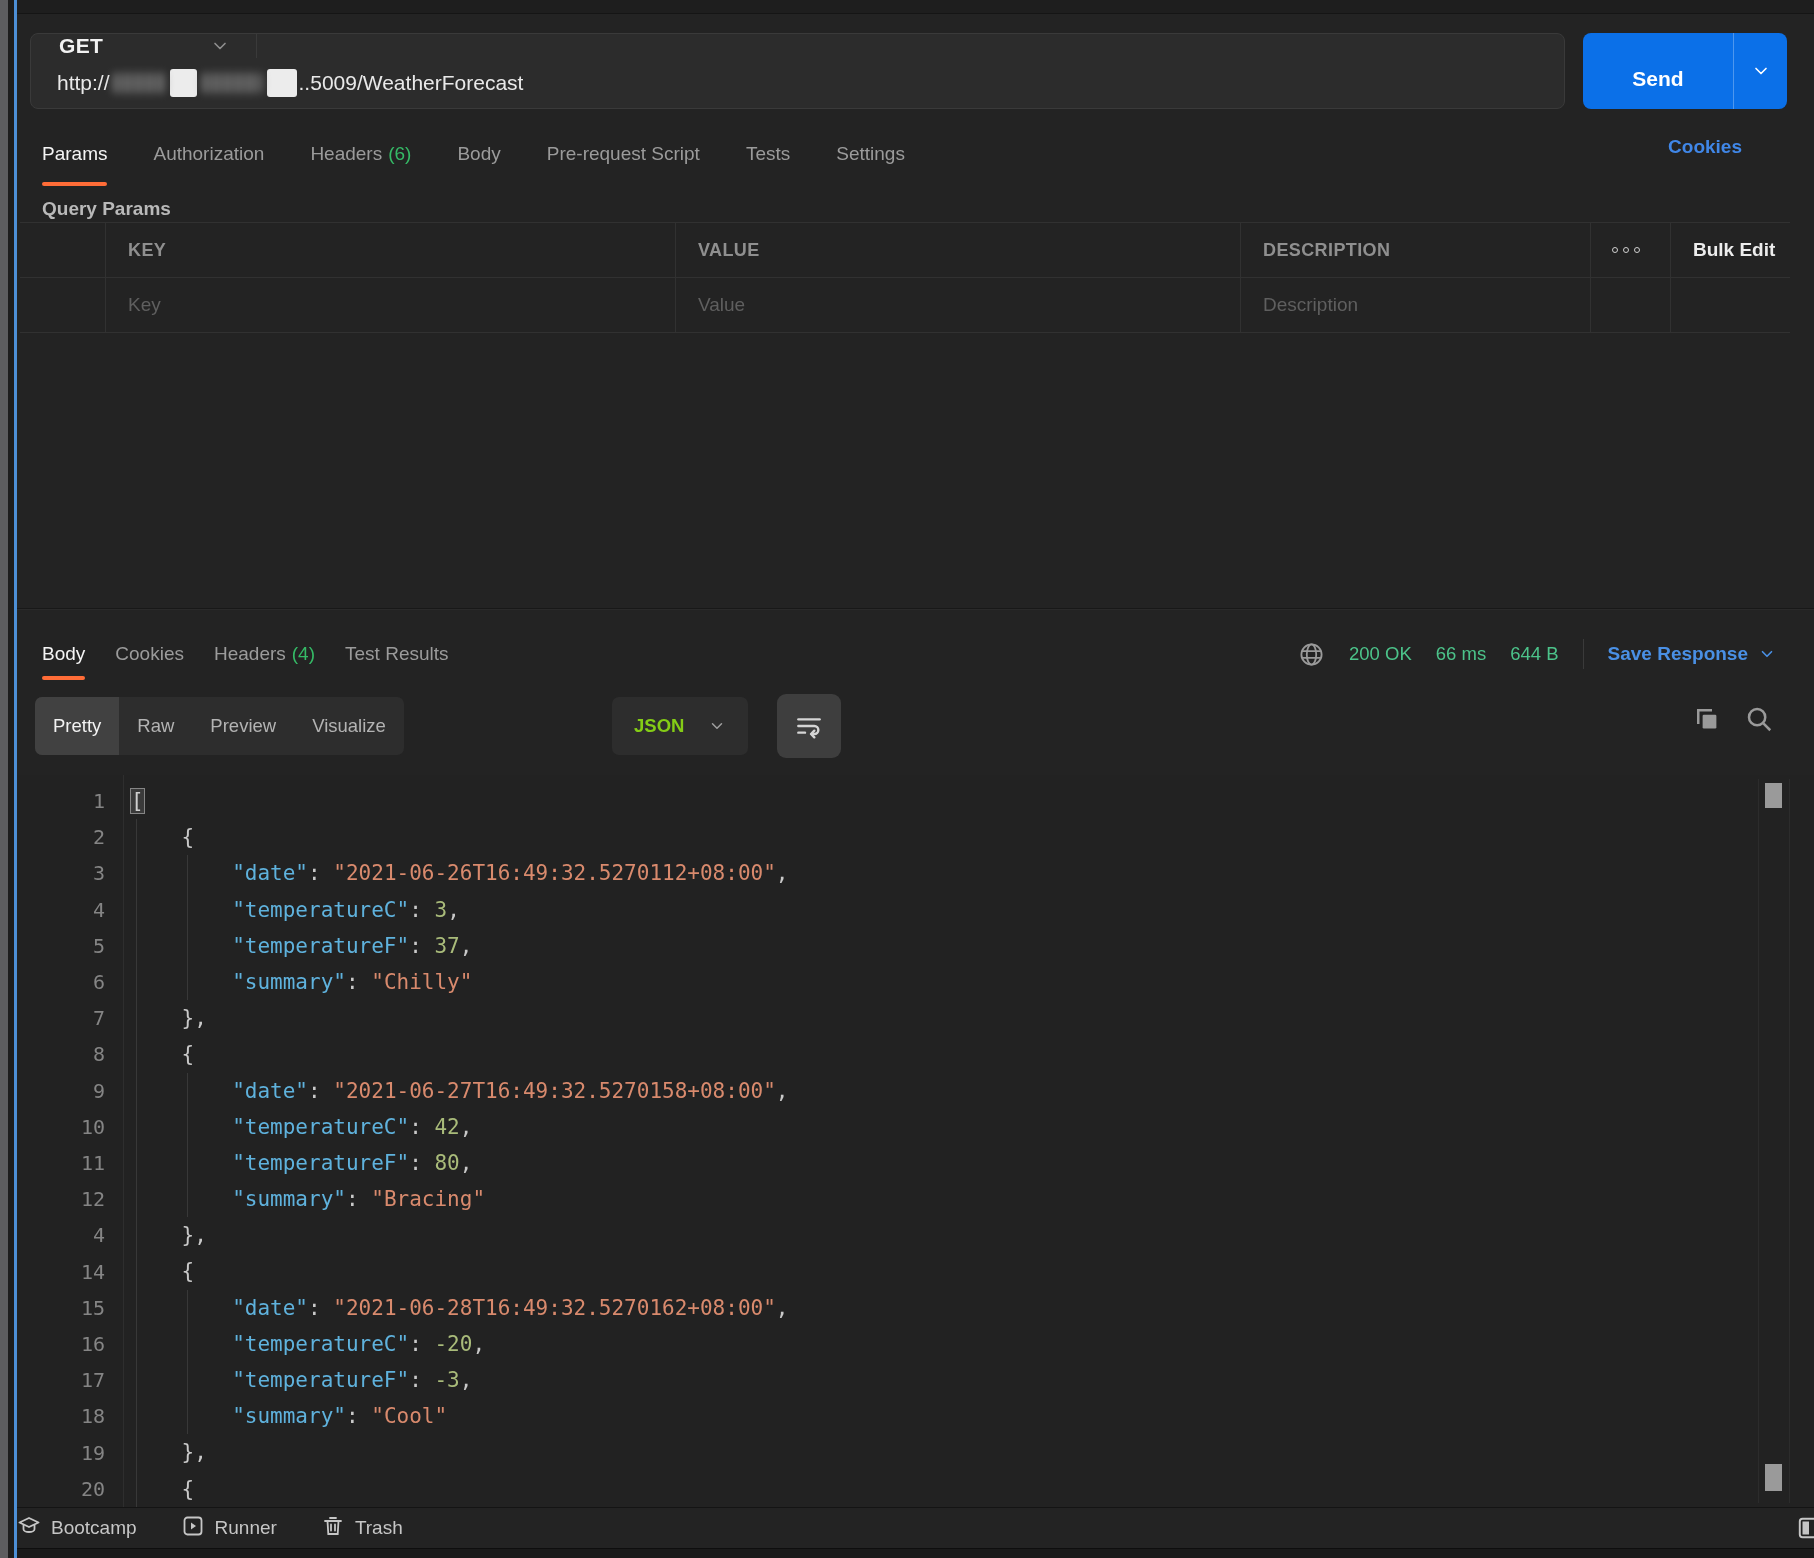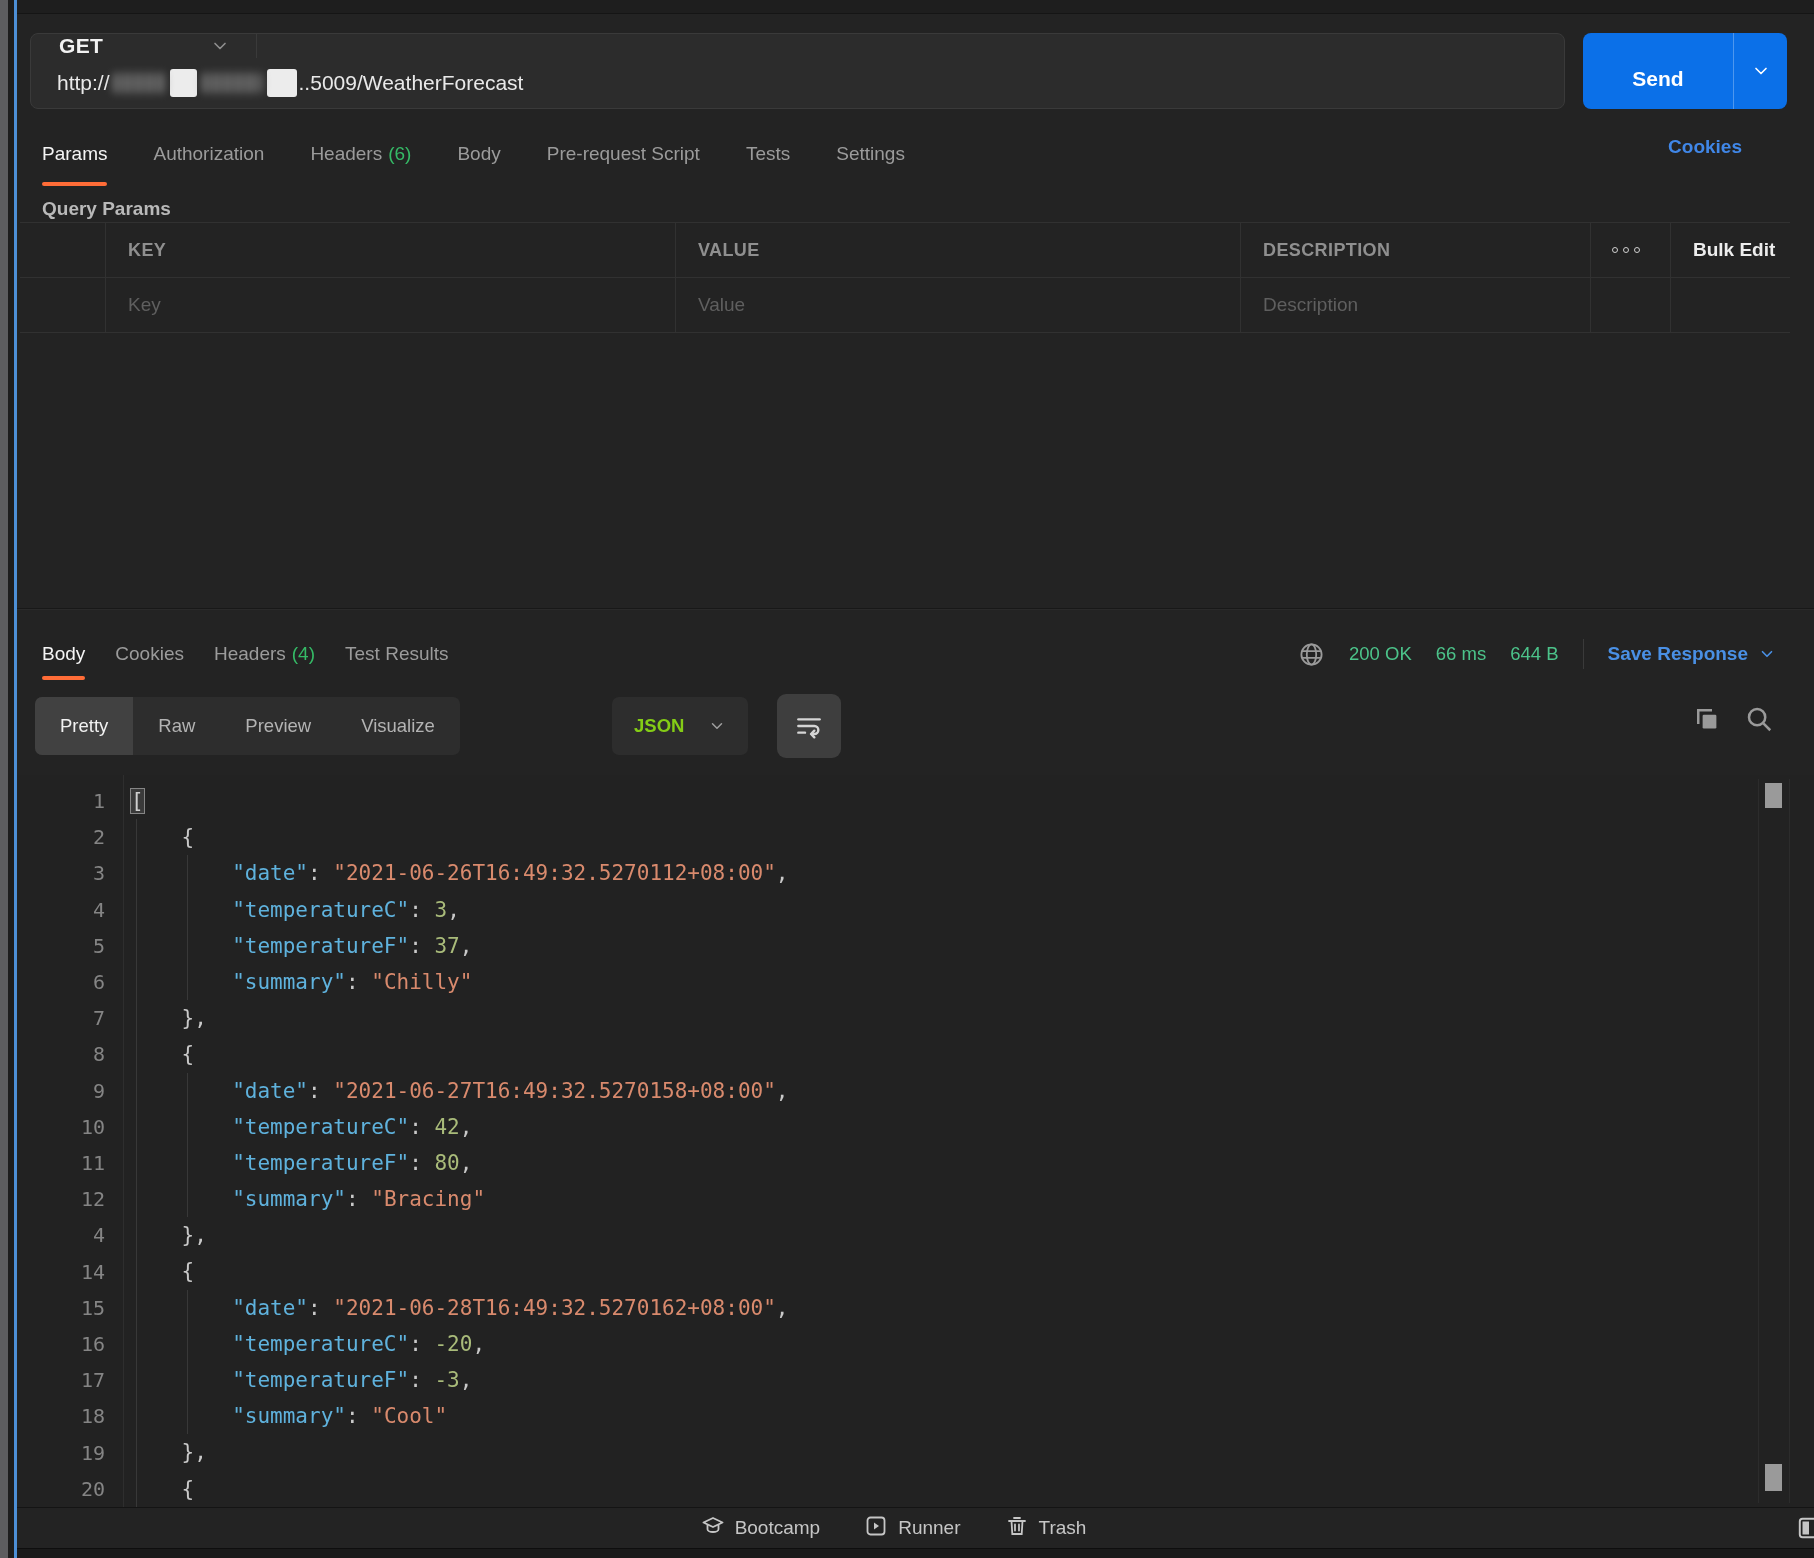--- a/index.html
+++ b/index.html
@@ -68,21 +68,21 @@
   .resp-tabs { position:absolute; left:42px; top:628px; height:52px; display:flex; gap:30px; }
   .rstatus { position:absolute; right:38px; top:628px; height:52px; display:flex; align-items:center; gap:24px; }
   .rstatus .stat { color:#4cc38a; font-size:18.5px; }
   .vdiv { width:1px; height:30px; background:#3a3a3a; }
   .save-resp { display:flex; align-items:center; gap:10px; color:#4a90e5; font-size:19px; font-weight:700; cursor:pointer; }
   .globe { color:#9a9a9a; display:inline-flex; }
 
   
   .seg-group { position:absolute; left:35px; top:697px; height:58px; background:#2d2d2d;
     border-radius:7px; display:flex; overflow:hidden; }
-  .seg { display:flex; align-items:center; padding:0 25px; font-size:18.5px; color:#b3b3b3; cursor:pointer; }
+  .seg { display:flex; align-items:center; padding:0 18px; font-size:18.5px; color:#b3b3b3; cursor:pointer; }
   .seg.active { background:#414141; color:#f2f2f2; }
   .json-btn { position:absolute; left:612px; top:697px; height:58px; background:#2d2d2d;
     border-radius:7px; display:flex; align-items:center; gap:24px; padding:0 22px;
     font-size:18.5px; font-weight:700; color:#84cc16; cursor:pointer; }
   .wrap-btn { position:absolute; left:777px; top:694px; width:64px; height:64px; background:#3e3e3e;
     border-radius:9px; display:flex; align-items:center; justify-content:center; color:#d5d5d5; cursor:pointer; }
   .mini-icons { position:absolute; right:40px; top:704px; display:flex; gap:22px; color:#9a9a9a; }
   .mini-icons > span { display:inline-flex; cursor:pointer; }
 
   
@@ -100,21 +100,21 @@
   .tk-n { color:#a9bb7a; }
   .tk-p { color:#c9c9c9; }
   .tk-b { color:#cfcfcf; background:#3a3a3a; outline:1px solid #858585; }
   .sb-track { position:absolute; right:24px; top:4px; bottom:4px; width:32px;
     border-left:1px solid #2c2c2c; border-right:1px solid #2c2c2c; }
   .sb-thumb-top { position:absolute; right:32px; top:8px; width:17px; height:25px; background:#9a9a9a; cursor:pointer; }
   .sb-thumb-bot { position:absolute; right:32px; bottom:16px; width:17px; height:27px; background:#9a9a9a; cursor:pointer; }
 
   
   .footer { position:absolute; left:17px; right:0; top:1507px; height:41px; background:#232323;
-    border-top:1px solid #141414; display:flex; align-items:center; justify-content:center;
+    border-top:1px solid #141414; display:flex; align-items:center; justify-content:flex-start;
     gap:44px; padding-right:44px; }
   .f-item { display:flex; align-items:center; gap:10px; color:#c6c6c6; font-size:19px; cursor:pointer; }
   .f-item svg { color:#c6c6c6; }
   .edge-icon { position:absolute; right:-8px; top:1515px; color:#c6c6c6; }
   .bottom-strip { position:absolute; left:17px; right:0; bottom:0; height:10px; background:#1a1a1a; border-top:1px solid #0e0e0e; }
 </style>
 </head>
 <body>
 
 <div class="left-sliver"></div>

